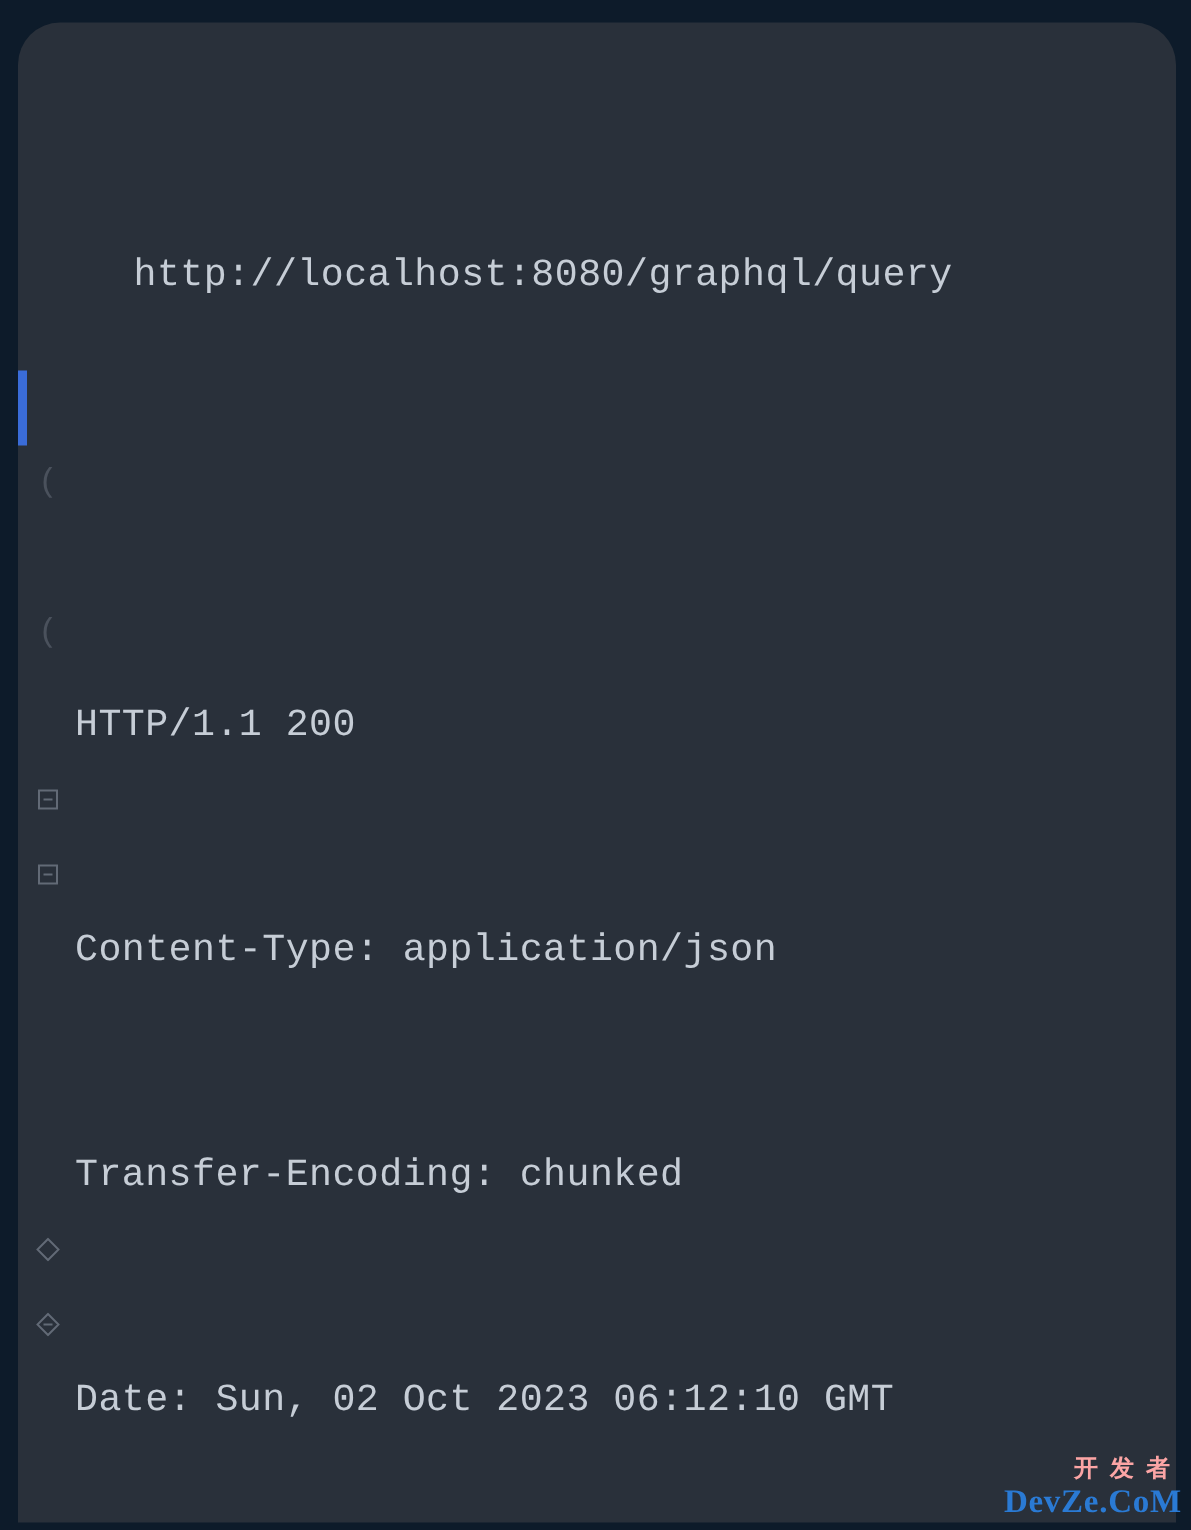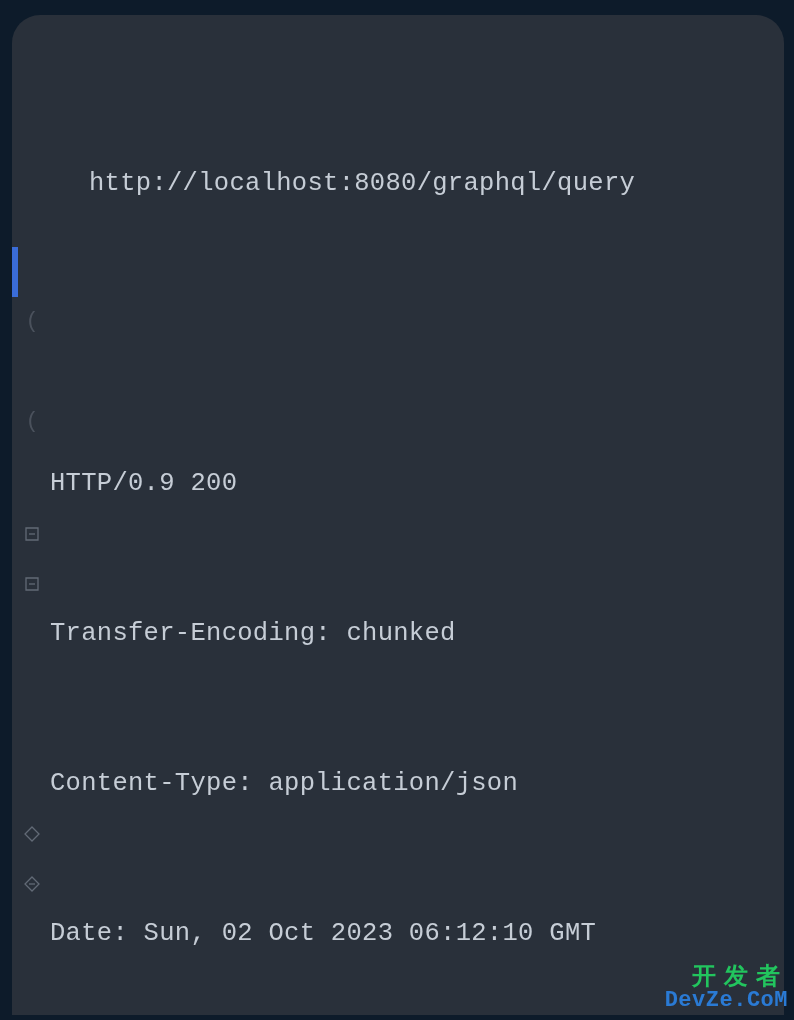--- a/index.html
+++ b/index.html
@@ -67,30 +67,30 @@
     height: 50px;
   }
   .watermark {
     position: absolute;
     right: 6px;
     bottom: 8px;
     text-align: right;
     pointer-events: none;
   }
   .watermark .zh {
-    color: #22c55e;
+    color: #fca5a5;
     font-family: Liberation Serif, serif;
-    font-size: 24px;
+    font-size: 16px;
     letter-spacing: 8px;
     font-weight: 600;
     line-height: 1;
   }
   .watermark .en {
     color: #2a7ad4;
-    font-family: Liberation Mono, monospace;
+    font-family: Liberation Serif, serif;
     font-size: 22px;
     font-weight: 700;
     letter-spacing: 0.5px;
     line-height: 1;
     margin-top: 2px;
   }
 </style>
 </head>
 <body>
 
@@ -121,23 +121,23 @@
         <path d="M5 8 h6" stroke="#626a76" stroke-width="1.3"></path>
       </svg>
   </div>
 
   <div class="paren-hint" style="top:282px">(</div>
   <div class="paren-hint" style="top:382px">(</div>
 
   <div class="code-area">
     <span class="line url">http://localhost:8080/graphql/query</span>
     <span class="line"> </span>
-    <span class="line hdr">HTTP/0.9 200</span>
+    <span class="line hdr">HTTP/1.1 200</span>
+    <span class="line hdr">Content-Type: application/json</span>
     <span class="line hdr">Transfer-Encoding: chunked</span>
-    <span class="line hdr">Content-Type: application/json</span>
     <span class="line hdr">Date: Sun, 02 Oct 2023 06:12:10 GMT</span>
     
     
     
     
     
     
     
     
     

